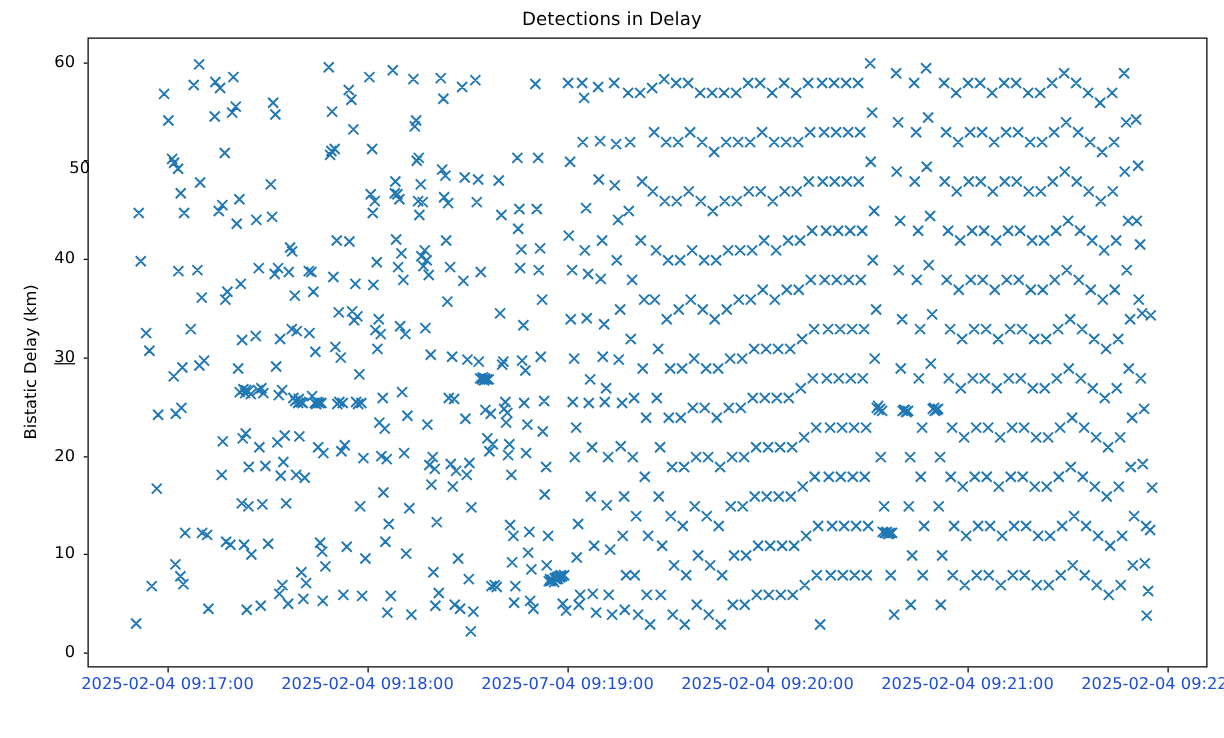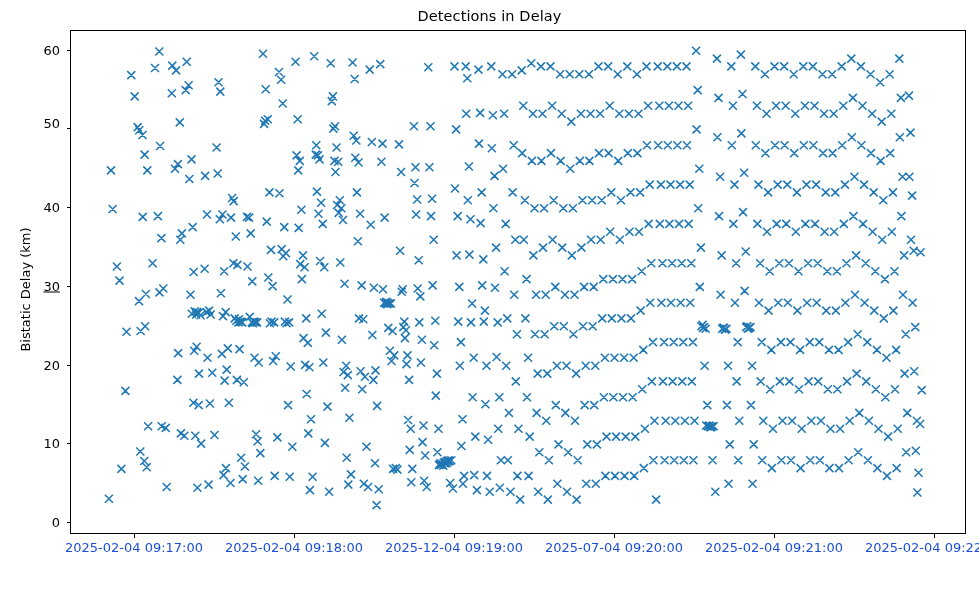--- a/index.html
+++ b/index.html
@@ -120,34 +120,34 @@
   <div id="x-ticks"></div>
   <div id="y-ticks"></div>
 
   <div id="ylabel">Bistatic Delay (km)</div>
 
 <div class="tick-x" style="left: 134px;"></div>
     <div class="ticklabel-x" style="left: 134px;">2025-02-04 09:17:00</div>
     <div class="tick-x" style="left: 294px;"></div>
     <div class="ticklabel-x" style="left: 294px;">2025-02-04 09:18:00</div>
     <div class="tick-x" style="left: 454px;"></div>
-    <div class="ticklabel-x" style="left: 454px;">2025-12-04 09:19:00</div>
+    <div class="ticklabel-x" style="left: 454px;">2025-07-04 09:19:00</div>
     <div class="tick-x" style="left: 614px;"></div>
-    <div class="ticklabel-x" style="left: 614px;">2025-07-04 09:20:00</div>
+    <div class="ticklabel-x" style="left: 614px;">2025-02-04 09:20:00</div>
     <div class="tick-x" style="left: 774px;"></div>
     <div class="ticklabel-x" style="left: 774px;">2025-02-04 09:21:00</div>
     <div class="tick-x" style="left: 934px;"></div>
     <div class="ticklabel-x" style="left: 934px;">2025-02-04 09:22:00</div>
     <div class="tick-y" style="top: 522.188px;"></div>
     <div class="ticklabel-y" style="top: 522.188px;">0</div>
     <div class="tick-y" style="top: 443.438px;"></div>
     <div class="ticklabel-y" style="top: 443.438px;">10</div>
     <div class="tick-y" style="top: 364.688px;"></div>
     <div class="ticklabel-y" style="top: 364.688px;">20</div>
     <div class="tick-y" style="top: 285.938px;"></div>
     <div class="ticklabel-y" style="top: 285.938px; text-decoration: underline;">30</div>
     <div class="tick-y" style="top: 207.188px;"></div>
     <div class="ticklabel-y" style="top: 207.188px;">40</div>
     <div class="tick-y" style="top: 128.438px;"></div>
-    <div class="ticklabel-y" style="top: 123px;">50</div>
+    <div class="ticklabel-y" style="top: 135px; padding-left: 12px;">50</div>
     <div class="tick-y" style="top: 49.6875px;"></div>
     <div class="ticklabel-y" style="top: 49.6875px;">60</div>
   </div>
 
 </body></html>

